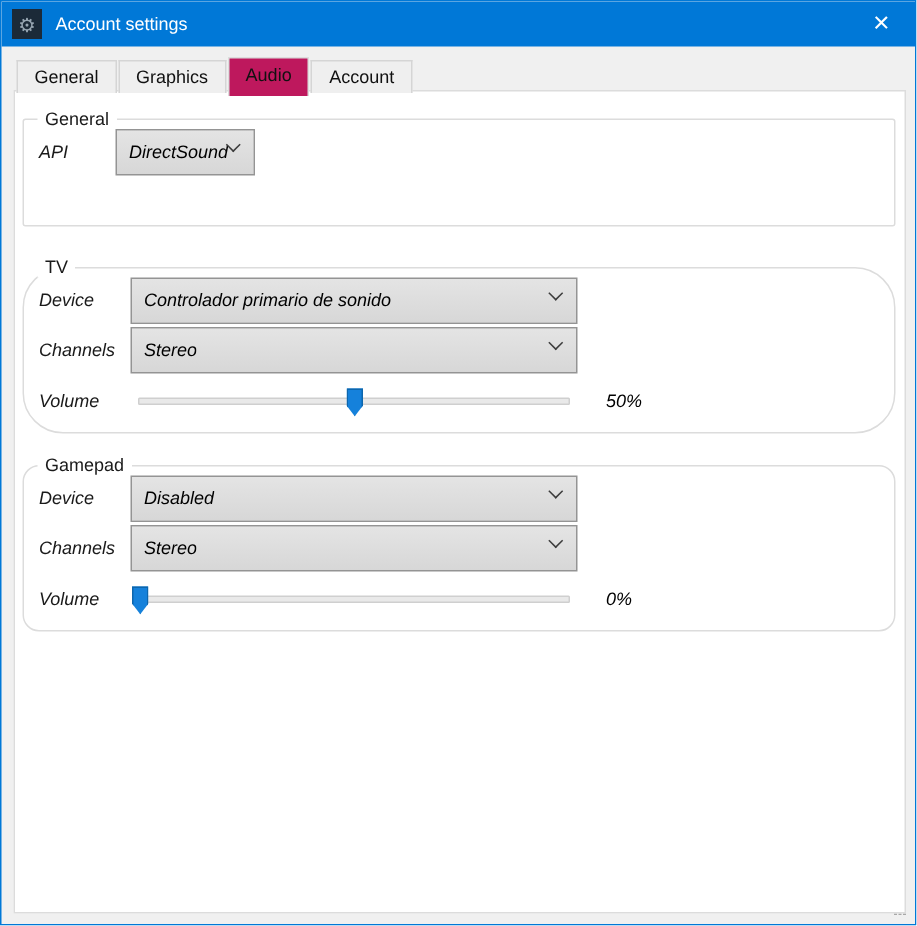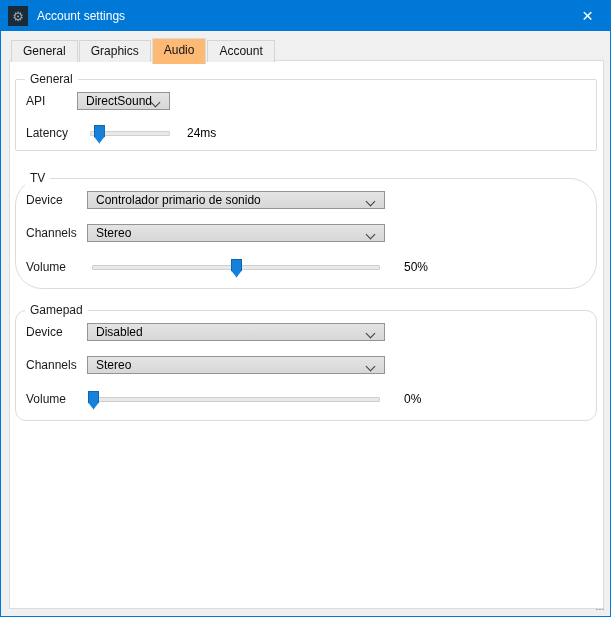--- a/index.html
+++ b/index.html
@@ -29,21 +29,21 @@
   }
 
   
   .tabstrip { position:absolute; left:10px; top:37px; display:flex; align-items:flex-end; z-index:3; }
   .tab {
     height:22px; line-height:21px; padding:0 11px; margin-right:1px;
     background:#efefef; border:1px solid #d5d5d5; border-bottom:none;
     color:#111; cursor:pointer; position:relative;
   }
   .tab.selected {
-    background:#fdba74; border-color:#dcdcdc; height:26px; line-height:23px;
+    background:#be185d; border-color:#dcdcdc; height:26px; line-height:23px;
     margin-bottom:-2px; z-index:4;
   }
 
   
   .tabpage {
     position:absolute; left:8px; top:59px; width:595px; height:549px;
     background:#ffffff; border:1px solid #dcdcdc; z-index:1;
   }
 
   
@@ -52,28 +52,28 @@
     border:1px solid #dcdcdc; border-radius:2px; background:#ffffff; z-index:2;
   }
   .groupbox .legend {
     position:absolute; top:-8px; left:9px; background:#ffffff;
     padding:0 5px; color:#1a1a1a;
   }
   .gb-general { top:78px;  height:72px; }
   .gb-tv      { top:177px; height:111px;border-radius:27px; }
   .gb-gamepad { top:309px; height:111px;border-radius:11px; }
 
-  .row { position:absolute; left:10px; display:flex; align-items:center; height:22px; }
+  .row { position:absolute; left:10px; display:flex; align-items:center; height:22px;font-style:italic; }
   .lbl { color:#1a1a1a; }
   .lbl.w51 { width:51px; }
   .lbl.w61 { width:61px; }
 
   
   .dropdown {
-    position:relative; height:18px;
+    position:relative; height:31px;
     background:linear-gradient(#e4e4e4,#d7d7d7);
     border:1px solid #949494; display:flex; align-items:center;
     cursor:pointer;
   }
   .dd-small { width:93px; }
   .dd-wide  { width:298px; }
   .dd-value { margin-left:8px; color:#000; white-space:nowrap; overflow:hidden; }
   .chev {
     position:absolute; right:10px; top:6px; width:7px; height:7px;
     border-right:1.6px solid #3c3c3c; border-bottom:1.6px solid #3c3c3c;
@@ -131,27 +131,20 @@
     <span class="legend">General</span>
 
     <div class="row" style="top:10px">
       <span class="lbl w51">API</span>
       <div class="dropdown dd-small">
         <span class="dd-value">DirectSound</span>
         <span class="chev"></span>
       </div>
     </div>
 
-    <div class="row" style="top:42px">
-      <span class="lbl w51">Latency</span>
-      <div class="track track-latency">
-        <div class="thumb" style="left: calc(10% - 5px);"></div>
-      </div>
-      <span class="slider-val val-latency">24ms</span>
-    </div>
   </div>
 
   <div class="groupbox gb-tv">
     <span class="legend">TV</span>
 
     <div class="row" style="top:10px">
       <span class="lbl w61">Device</span>
       <div class="dropdown dd-wide">
         <span class="dd-value">Controlador primario de sonido</span>
         <span class="chev"></span>

